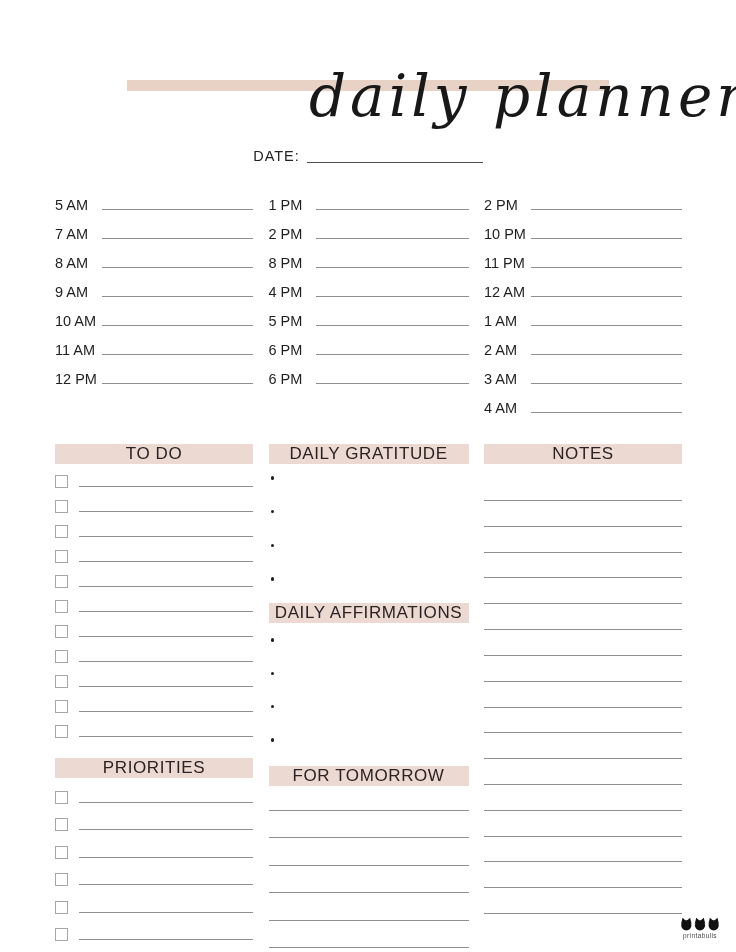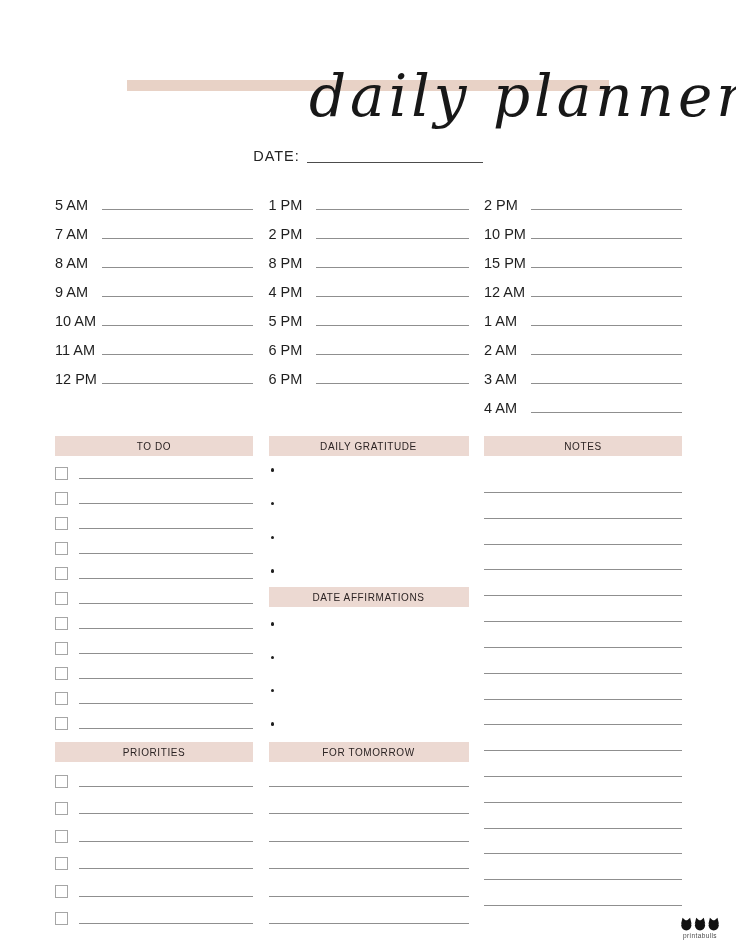--- a/index.html
+++ b/index.html
@@ -52,21 +52,21 @@
   
   .sections{
     position:absolute;top:436px;left:55px;width:627px;
     display:grid;grid-template-columns:198px 200px 198px;column-gap:15.5px;
   }
   .sec-col{display:flex;flex-direction:column;}
   .sec-header{
     height:20px;flex:none;
     background:var(--header-bg);
     display:flex;align-items:center;justify-content:center;
-    font-size:10px;letter-spacing:.6px;color:#2b2323;
+    font-size:17px;letter-spacing:.6px;color:#2b2323;margin-top:8px;
   }
   .list{display:flex;flex-direction:column;justify-content:space-between;box-sizing:border-box;}
   .todo-list{height:286px;padding:5px 0 6px 0;}
   .priorities-list{height:178px;padding:6px 0 8px 0;}
   .check-row{height:24px;display:flex;align-items:center;}
   .priorities-list .check-row{height:26px;}
   .checkbox{
     flex:none;width:11px;height:11px;background:#fff;
     border:1.6px solid var(--checkbox-border);margin-right:11px;
   }
@@ -164,21 +164,21 @@
     <div class="time-col">
       <div class="time-row">
         <span class="time-label">2 PM</span>
         <span class="time-line"></span>
       </div>
     <div class="time-row">
         <span class="time-label">10 PM</span>
         <span class="time-line"></span>
       </div>
         <div class="time-row">
-        <span class="time-label">15 PM</span>
+        <span class="time-label">11 PM</span>
         <span class="time-line"></span>
       </div>
         <div class="time-row">
         <span class="time-label">12 AM</span>
         <span class="time-line"></span>
       </div>
         <div class="time-row">
         <span class="time-label">1 AM</span>
         <span class="time-line"></span>
       </div>
@@ -285,21 +285,21 @@
       <div class="bullet-row">
           <span class="bullet"></span>
         </div>
           <div class="bullet-row">
           <span class="bullet"></span>
         </div>
           <div class="bullet-row">
           <span class="bullet"></span>
         </div>
         </div>
-      <div class="sec-header">DATE AFFIRMATIONS</div>
+      <div class="sec-header">DAILY AFFIRMATIONS</div>
       <div class="list affirmations-list">
         <div class="bullet-row">
           <span class="bullet"></span>
         </div>
       <div class="bullet-row">
           <span class="bullet"></span>
         </div>
           <div class="bullet-row">
           <span class="bullet"></span>
         </div>

